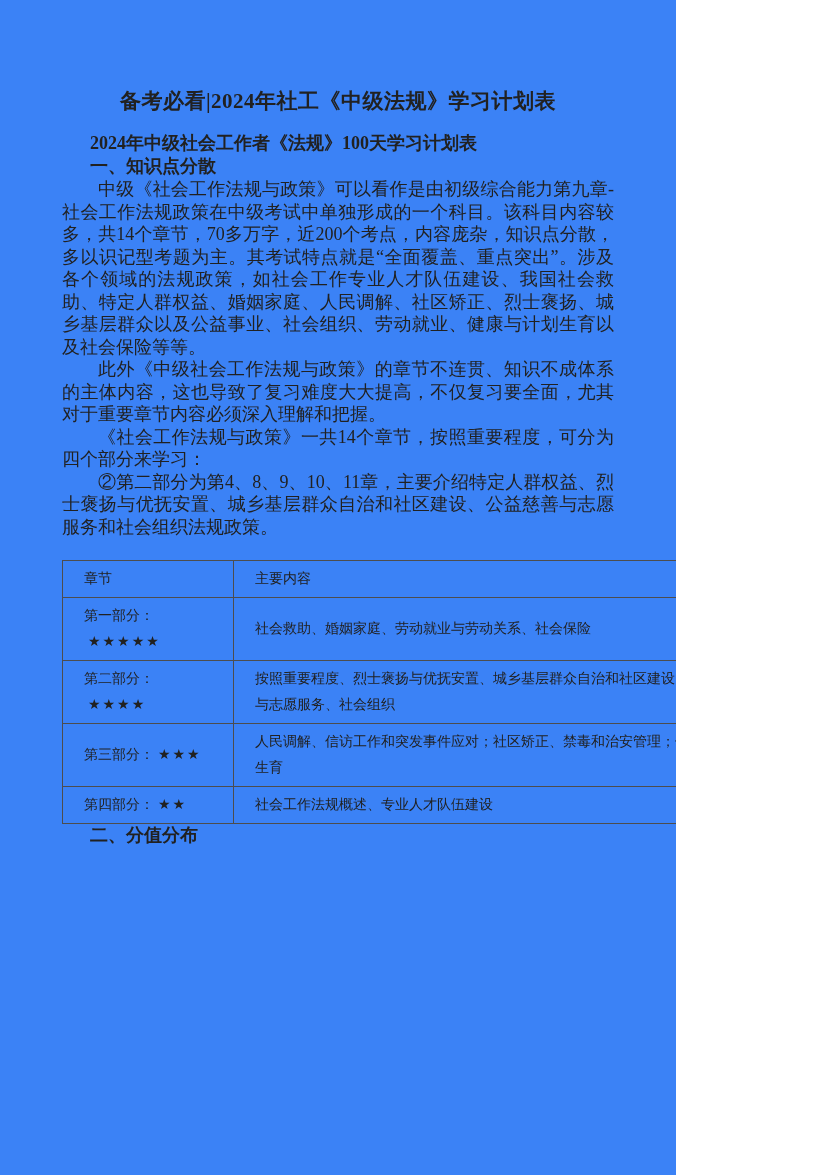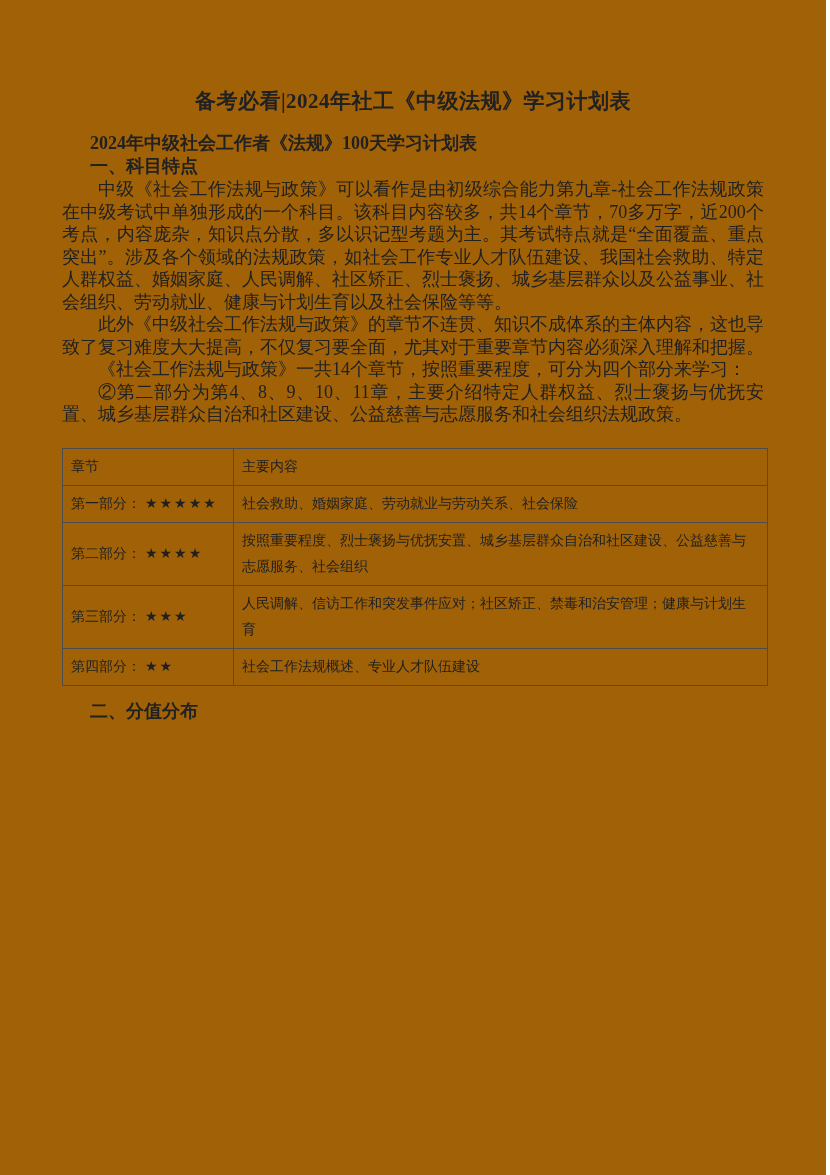--- a/index.html
+++ b/index.html
@@ -1,21 +1,21 @@
 <!DOCTYPE html>
 <html><head>
 <meta charset="utf-8">
 <style>
   * { box-sizing: border-box; }
   html, body { margin: 0; padding: 0; background: #ffffff; }
   .page {
     position: relative;
-    width: 826px;
+    width: 676px;
     height: 1175px;
-    background: #a16207;
+    background: #3b82f6;
     font-family: "Liberation Serif", "DejaVu Serif", serif;
     color: #212121;
     overflow: hidden;
   }
   .content {
     padding: 88px 62px 0 62px;
   }
   .doc-title {
     margin: 0 0 18px 0;
     text-align: center;
@@ -41,46 +41,46 @@
   .chapter-table {
     width: 706px;
     margin-top: 22px;
     border-collapse: collapse;
     table-layout: fixed;
   }
   .chapter-table td {
     border: 1px solid #4d4d4d;
     font-size: 14px;
     line-height: 26px;
-    padding: 5px 8px;
+    padding: 5px 21px;
     vertical-align: middle;
     text-align: left;
     word-break: break-all;
   }
   .col-chapter { width: 171px; }
   .stars {
     letter-spacing: 2px;
     margin-left: 4px;
     white-space: nowrap;
   }
   .section-two {
-    margin-top: 14px;
+    margin-top: 0;
   }
 </style>
 </head>
 <body>
 
 <div class="page">
   <div class="content">
 
     <h1 class="doc-title">备考必看|2024年社工《中级法规》学习计划表</h1>
 
     <div class="line-bold">2024年中级社会工作者《法规》100天学习计划表</div>
 
-    <div class="line-bold">一、科目特点</div>
+    <div class="line-bold">一、知识点分散</div>
 
     <p class="body-para">中级《社会工作法规与政策》可以看作是由初级综合能力第九章-社会工作法规政策在中级考试中单独形成的一个科目。该科目内容较多，共14个章节，70多万字，近200个考点，内容庞杂，知识点分散，多以识记型考题为主。其考试特点就是“全面覆盖、重点突出”。涉及各个领域的法规政策，如社会工作专业人才队伍建设、我国社会救助、特定人群权益、婚姻家庭、人民调解、社区矫正、烈士褒扬、城乡基层群众以及公益事业、社会组织、劳动就业、健康与计划生育以及社会保险等等。</p>
     <p class="body-para">此外《中级社会工作法规与政策》的章节不连贯、知识不成体系的主体内容，这也导致了复习难度大大提高，不仅复习要全面，尤其对于重要章节内容必须深入理解和把握。</p>
     <p class="body-para">《社会工作法规与政策》一共14个章节，按照重要程度，可分为四个部分来学习：</p>
     <p class="body-para">②第二部分为第4、8、9、10、11章，主要介绍特定人群权益、烈士褒扬与优抚安置、城乡基层群众自治和社区建设、公益慈善与志愿服务和社会组织法规政策。</p>
 
     <table class="chapter-table">
       <tbody>
         <tr>
           <td class="col-chapter">章节</td>

